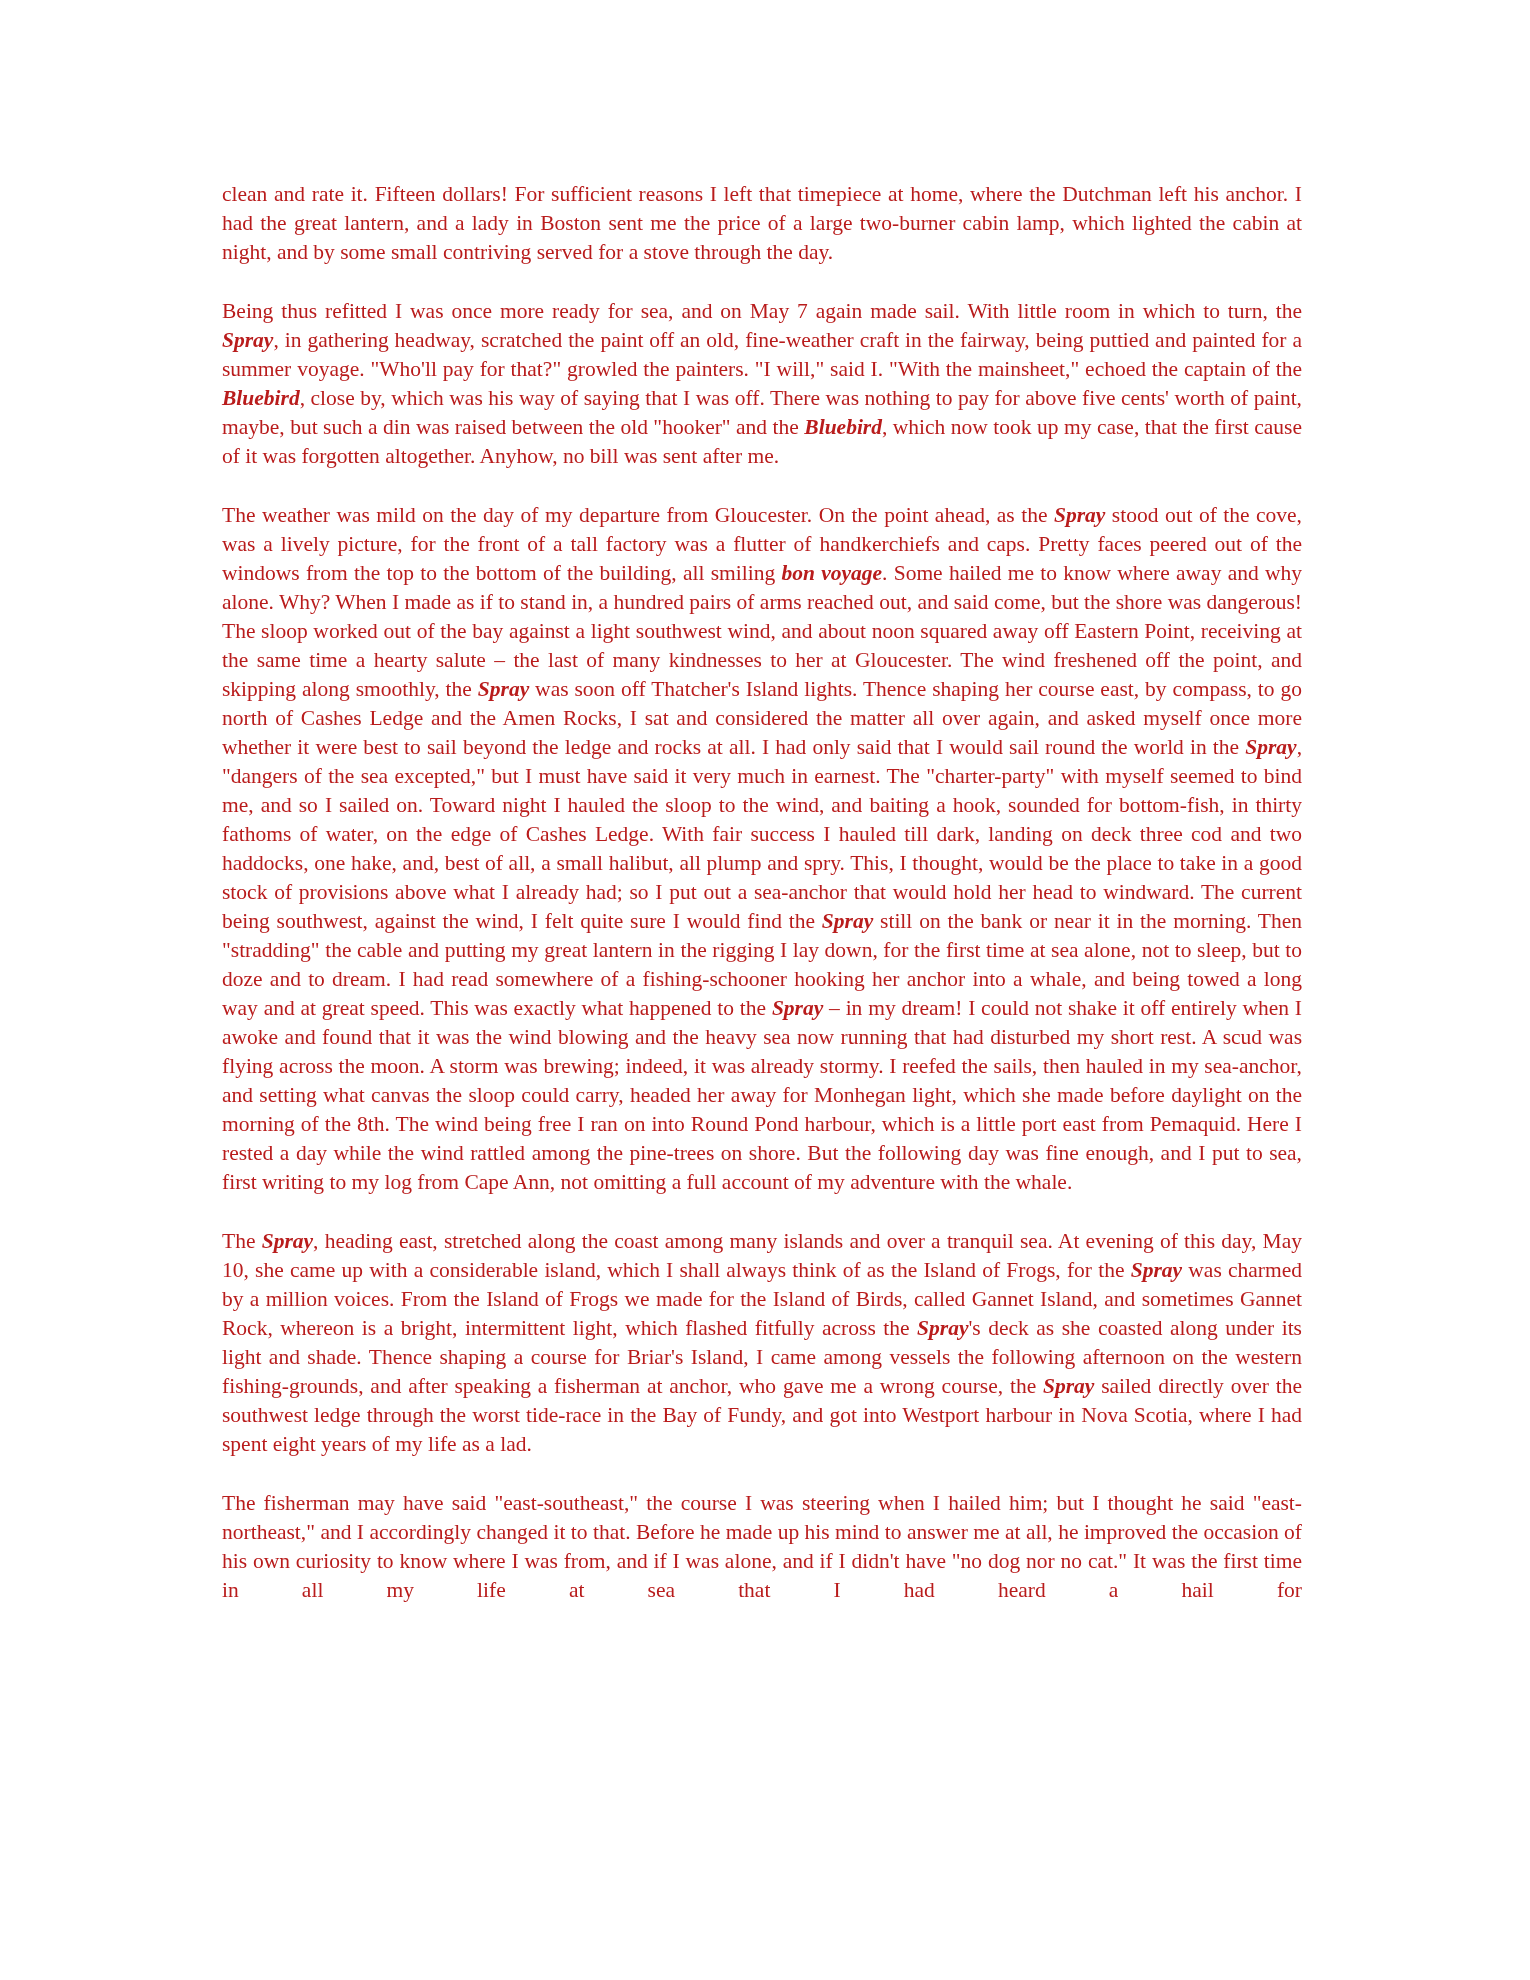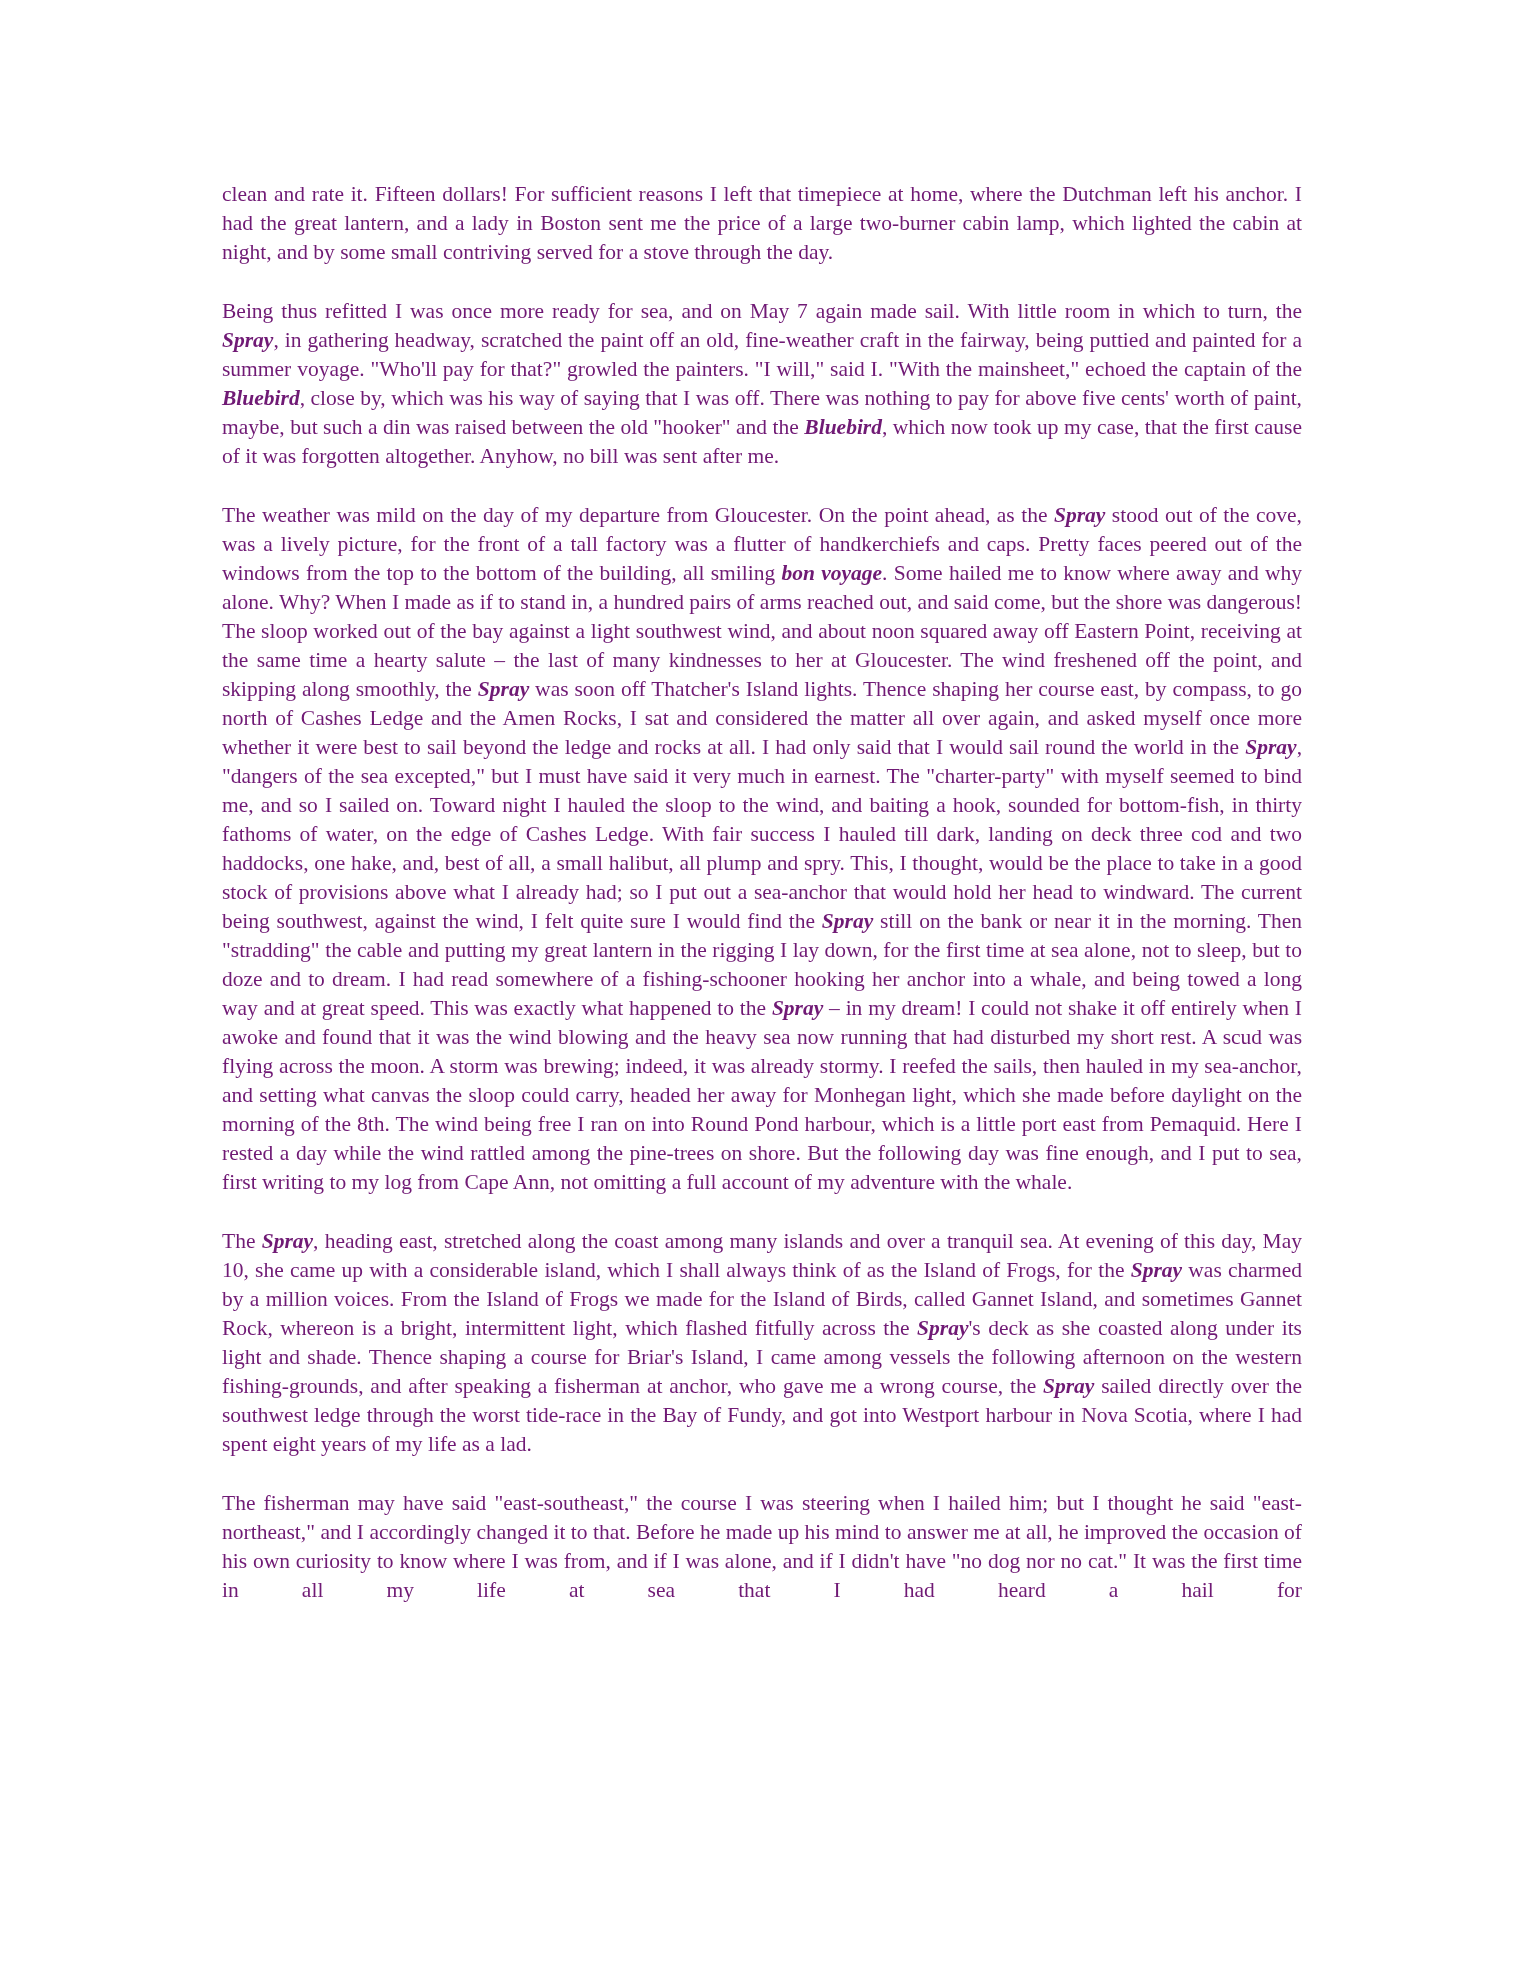--- a/index.html
+++ b/index.html
@@ -13,21 +13,21 @@
     height: 1980px;
     box-sizing: border-box;
     background: #ffffff;
     padding: 180px 228px 0 222px;
     overflow: hidden;
   }
   .text-body {
     font-family: "Liberation Serif", "DejaVu Serif", serif;
     font-size: 21.5px;
     line-height: 29px;
-    color: #701a75;
+    color: #b91c1c;
     text-align: justify;
   }
   .text-body p {
     margin: 0 0 30px 0;
     text-indent: 0;
   }
   .text-body p.justify-last {
     text-align-last: justify;
     font-family: Liberation Serif, serif;
   }

